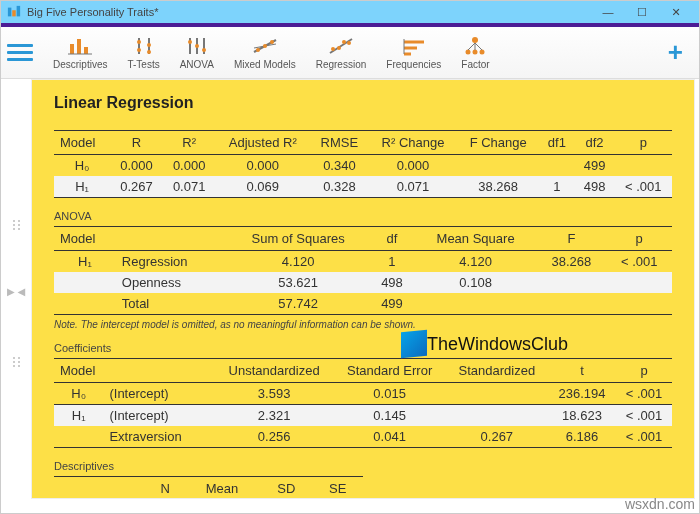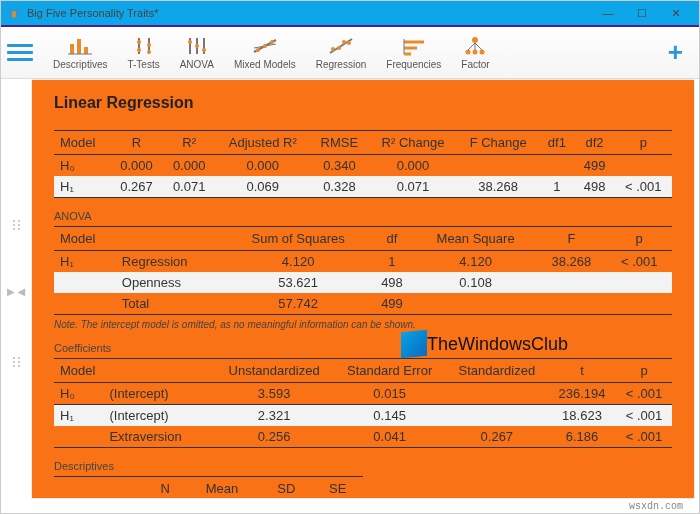--- a/index.html
+++ b/index.html
@@ -1,56 +1,56 @@
 <!DOCTYPE html>
 <html><head>
 <meta charset="utf-8">
 <style>
 * { margin: 0; padding: 0; box-sizing: border-box; }
 body { font-family: "Segoe UI", Arial, sans-serif; font-size: 11px; color: #333; background: #fff; width: 700px; height: 514px; overflow: hidden; border: 1px solid #ccc; position: relative; }
 
 
-.titlebar { height: 26px; display: flex; align-items: center; padding: 0 6px; background: #0ea5e9; border-bottom: 2px solid #4c1d95; }
+.titlebar { height: 26px; display: flex; align-items: center; padding: 0 6px; background: #7dd3fc; border-bottom: 4px solid #4c1d95; }
 .titlebar .appicon { width: 14px; height: 14px; margin-right: 6px; }
 .titlebar .title { flex: 1; font-size: 11px; color: #444; }
 .titlebar .winbtn { width: 34px; height: 22px; display: flex; align-items: center; justify-content: center; color: #444; }
 
 
 .toolbar { height: 52px; background: linear-gradient(#fefefe,#f5f5f5); border-bottom: 1px solid #ddd; display: flex; align-items: center; padding: 0 6px; }
 .hamburger { width: 26px; height: 26px; display: flex; flex-direction: column; justify-content: center; gap: 4px; margin-right: 10px; }
 .hamburger span { height: 3px; background: #2a97d6; border-radius: 1px; }
 .tbitem { display: flex; flex-direction: column; align-items: center; justify-content: center; padding: 0 10px; height: 48px; cursor: pointer; }
 .tbitem .ticon { width: 26px; height: 22px; display: flex; align-items: center; justify-content: center; }
 .tbitem .tlabel { font-size: 10px; color: #555; margin-top: 2px; }
 .tb-spacer { flex: 1; }
 .plus { font-size: 26px; color: #2a97d6; font-weight: bold; padding: 0 10px; cursor: pointer; }
 
 
-.content-wrap { position: absolute; top: 78px; bottom: 14px; left: 30px; right: 4px; overflow-y: auto; background: #f97316; border: 1px solid #eee; padding: 14px 22px; }
+.content-wrap { position: absolute; top: 78px; bottom: 14px; left: 30px; right: 4px; overflow-y: auto; background: #fde047; border: 1px solid #eee; padding: 14px 22px; }
 .side-handles { position: absolute; left: 0; top: 78px; bottom: 14px; width: 30px; display:flex; flex-direction:column; align-items:center; justify-content:center; gap:60px; color:#bbb; }
 .side-handles .grip { display:flex; gap:3px; }
 .side-handles .grip span { width:2px; height:2px; background:#bbb; border-radius:50%; box-shadow: 0 4px #bbb, 0 8px #bbb; }
 .side-handles .tri { color:#bbb; font-size:10px; margin-top:4px;}
 
 h2.pgtitle { font-size: 16px; font-weight: bold; color: #222; margin-bottom: 18px; }
 .section-title { font-size: 11px; color: #444; margin: 12px 0 4px 0; }
 
 table.stat { width: 100%; border-collapse: collapse; font-size: 13px; color: #333; }
 table.stat thead th { border-top: 1px solid #333; border-bottom: 1px solid #333; padding: 4px 6px; font-weight: normal; text-align: center; color:#333; }
 table.stat thead th:first-child { text-align: left; }
 table.stat tbody td { padding: 3px 6px; text-align: center; }
-table.stat tbody td:first-child { text-align: left; margin-top: 33px; }
+table.stat tbody td:first-child { text-align: center; margin-top: 33px; }
 table.stat tbody tr.lastrow td { border-bottom: 1px solid #333; }
 table.stat tbody tr.midline td { border-top: 1px solid #333; }
 table.stat tbody tr.shaded td { background: #f3f3f3; }
 .note { font-size: 10px; font-style: italic; color: #444; margin-top: 4px; }
 
 .watermark-logo { position: absolute; left: 400px; top: 330px; display:flex; align-items:center; gap:0; font-size:18px; color:#111; font-weight:500; pointer-events:none; }
 .watermark-logo .sq { width:26px; height:26px; background: linear-gradient(135deg,#06a3e8,#0b6bbf); transform: skewY(-6deg); }
-.watermark-domain { position: absolute; right: 16px; bottom: 1px; font-size: 10px; color:#888;font-family:Liberation Mono, monospace; }
+.watermark-domain { position: absolute; right: 4px; bottom: 1px; font-size: 14px; color:#888; }
 </style>
 </head>
 <body>
 
 <div class="titlebar">
   <svg class="appicon" viewBox="0 0 16 16">
       <rect x="1" y="3" width="4" height="10" fill="#2a97d6"></rect>
       <rect x="6" y="6" width="4" height="7" fill="#e88b2a"></rect>
       <rect x="11" y="1" width="4" height="12" fill="#2a97d6"></rect>
     </svg>

